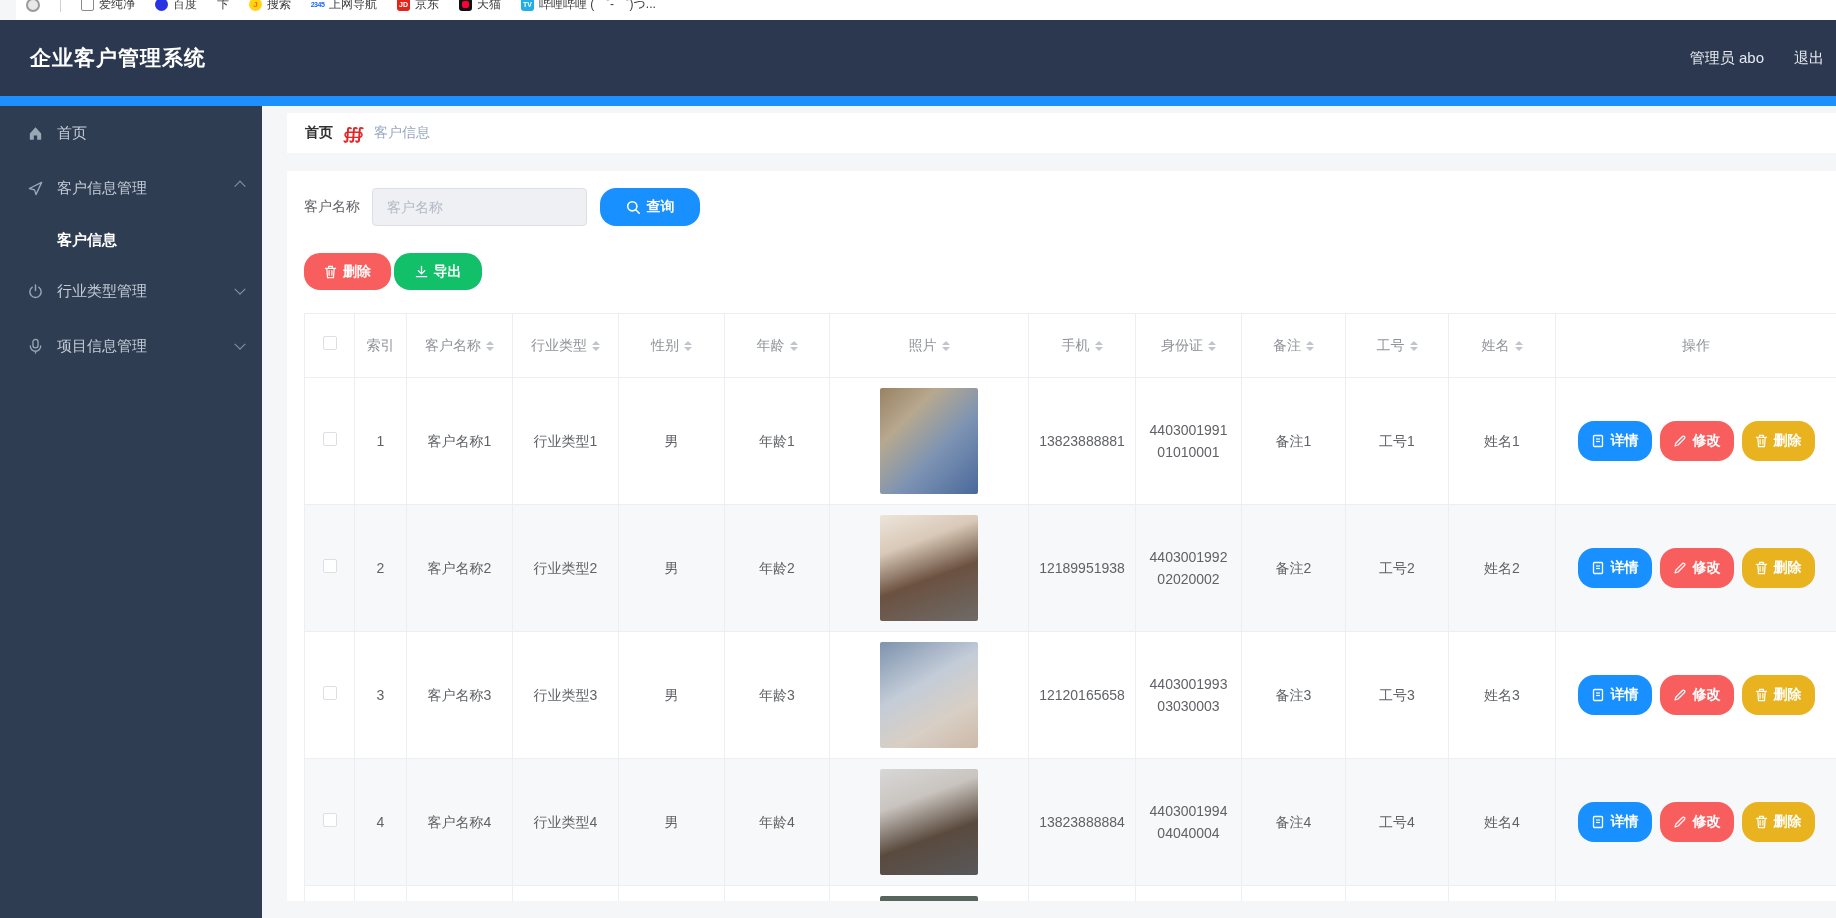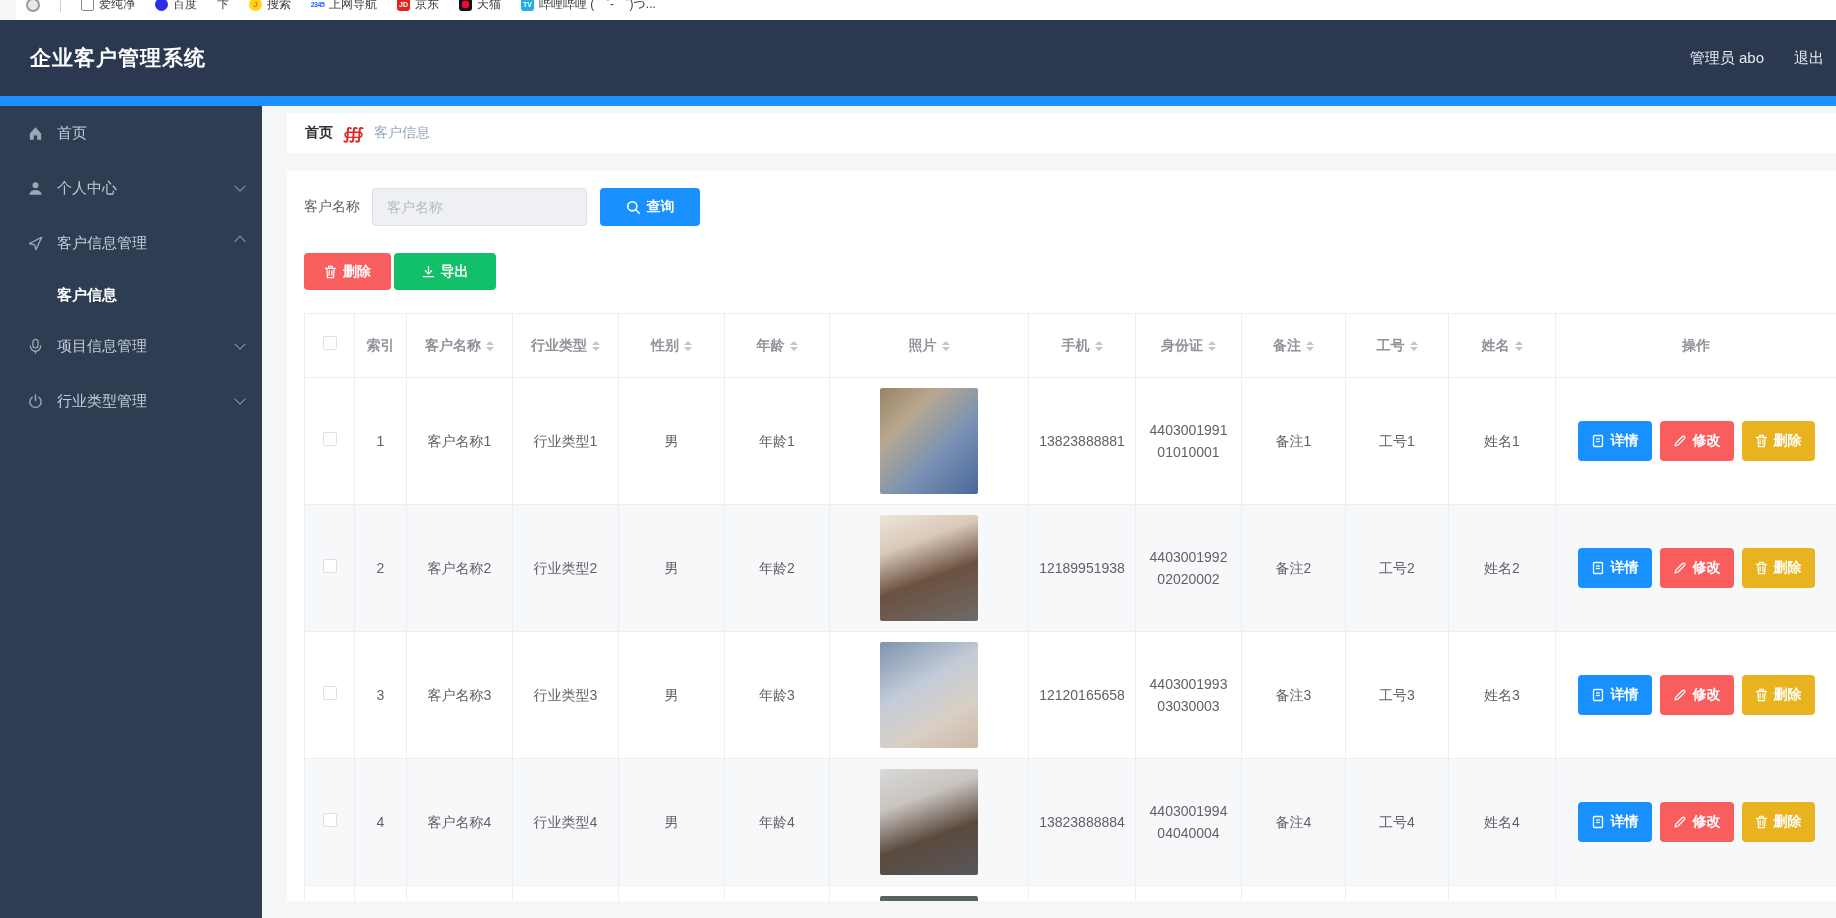--- a/index.html
+++ b/index.html
@@ -59,34 +59,34 @@
 
   .main-card { background:#fff; margin-top:18px; padding:17px 0 0 17px; height:730px; overflow:hidden; }
 
   
   .search-row { display:flex; align-items:center; }
   .search-label { font-size:14px; color:#606266; margin-right:12px; }
   .search-input { width:215px; height:38px; background:#eef0f3; border:1px solid #dcdfe6;
     border-radius:4px; padding:0 14px; font-size:14px; color:#333;
     font-family:"Liberation Sans","DejaVu Sans",sans-serif; }
   .search-input::placeholder { color:#b2bac6; }
-  .btn { border:none; border-radius:4px; color:#fff; font-size:14px; display:inline-flex;
+  .btn { border:none; border-radius:16px; color:#fff; font-size:14px; display:inline-flex;
     align-items:center; justify-content:center; gap:6px; cursor:pointer;
     font-family:"Liberation Sans","DejaVu Sans",sans-serif; }
   .btn-query { width:100px; height:38px; background:#1890ff; margin-left:13px; font-weight:bold;}
   .toolbar-row { margin-top:27px; display:flex; gap:3px; }
   .btn-del { width:87px; height:37px; background:#f85e5e; font-weight:bold;}
-  .btn-exp { width:102px; height:37px; background:#12c06a; font-weight:bold;}
+  .btn-exp { width:88px; height:37px; background:#12c06a; font-weight:bold;}
 
   
   table { border-collapse:collapse; table-layout:fixed; width:1532px; margin-top:23px;
     border-top:1px solid #ebeef5; border-left:1px solid #ebeef5; }
   th, td { border-right:1px solid #ebeef5; border-bottom:1px solid #ebeef5;
     text-align:center; vertical-align:middle; font-size:14px; padding:0 10px; overflow:hidden; }
-  thead th { height:64px; color:#909399; font-weight:bold; line-height:1.5; }
+  thead th { height:64px; color:#909399; font-weight:normal; line-height:1.5; }
   tbody tr { height:127px; }
   tbody tr.stripe { background:#f7f8fa; }
   td { color:#606266; line-height:1.6; word-break:break-all; }
   .caret { display:inline-flex; flex-direction:column; margin-left:5px; vertical-align:middle; }
   .caret i { width:0; height:0; border:4px solid transparent; display:block; }
   .caret .up { border-bottom-color:#c0c4cc; margin-bottom:2px; }
   .caret .dn { border-top-color:#c0c4cc; }
   .th-flex { display:inline-flex; align-items:center; }
   .checkbox { width:14px; height:14px; border:1px solid #dcdfe6; border-radius:2px;
     background:#fff; display:inline-block; cursor:pointer; }
@@ -156,58 +156,50 @@
 
   <div class="sidebar">
 
     <div class="menu-item">
       <svg width="17" height="17" viewBox="0 0 18 18">
         <path d="M3 9 L9 2.5 L15 9 V15.5 H10.8 V11 H7.2 V15.5 H3 Z" fill="#9aa7b5"></path>
         </svg>
       <span class="mi-label">首页</span>
     </div>
 
-    <div class="menu-item">
-      <svg width="17" height="17" viewBox="0 0 18 18">
-        <circle cx="9" cy="5.5" r="3.2" fill="#9aa7b5"></circle>
-        <path d="M2.5 15.5 a6.5 5 0 0 1 13 0 Z" fill="#9aa7b5"></path>
-        </svg>
-      <span class="mi-label">个人中心</span>
-      <span class="chev down"></span>
-    </div>
 
 
     <div class="menu-item">
       <svg width="17" height="17" viewBox="0 0 18 18">
         <path d="M15.5 2.5 L2.5 9 L8 10.5 L9.5 15.5 Z" fill="none" stroke="#9aa7b5" stroke-width="1.4" stroke-linejoin="round"></path>
         </svg>
       <span class="mi-label">客户信息管理</span>
       <span class="chev up"></span>
     </div>
 
     <div class="submenu-item">
       <span>客户信息</span>
+    </div>
+
+    <div class="menu-item">
+      <svg width="17" height="17" viewBox="0 0 18 18">
+        <path d="M5.5 4.5 a6 6 0 1 0 7 0" fill="none" stroke="#9aa7b5" stroke-width="1.5" stroke-linecap="round"></path>
+        <line x1="9" y1="2" x2="9" y2="8" stroke="#9aa7b5" stroke-width="1.5" stroke-linecap="round"></line>
+        </svg>
+      <span class="mi-label">行业类型管理</span>
+      <span class="chev down"></span>
     </div>
 
     <div class="menu-item">
       <svg width="17" height="17" viewBox="0 0 18 18">
         <rect x="6.3" y="1.5" width="5.4" height="9" rx="2.7" fill="none" stroke="#9aa7b5" stroke-width="1.4"></rect>
         <path d="M3.5 8.5 a5.5 5.5 0 0 0 11 0" fill="none" stroke="#9aa7b5" stroke-width="1.4" stroke-linecap="round"></path>
         <line x1="9" y1="14" x2="9" y2="16.5" stroke="#9aa7b5" stroke-width="1.4"></line>
         </svg>
       <span class="mi-label">项目信息管理</span>
-      <span class="chev down"></span>
-    </div>
-
-    <div class="menu-item">
-      <svg width="17" height="17" viewBox="0 0 18 18">
-        <path d="M5.5 4.5 a6 6 0 1 0 7 0" fill="none" stroke="#9aa7b5" stroke-width="1.5" stroke-linecap="round"></path>
-        <line x1="9" y1="2" x2="9" y2="8" stroke="#9aa7b5" stroke-width="1.5" stroke-linecap="round"></line>
-        </svg>
-      <span class="mi-label">行业类型管理</span>
       <span class="chev down"></span>
     </div>
 
 
   </div>
 
   <div class="content">
 
     <div class="breadcrumb-card">
       <span class="bc-home">首页</span>

